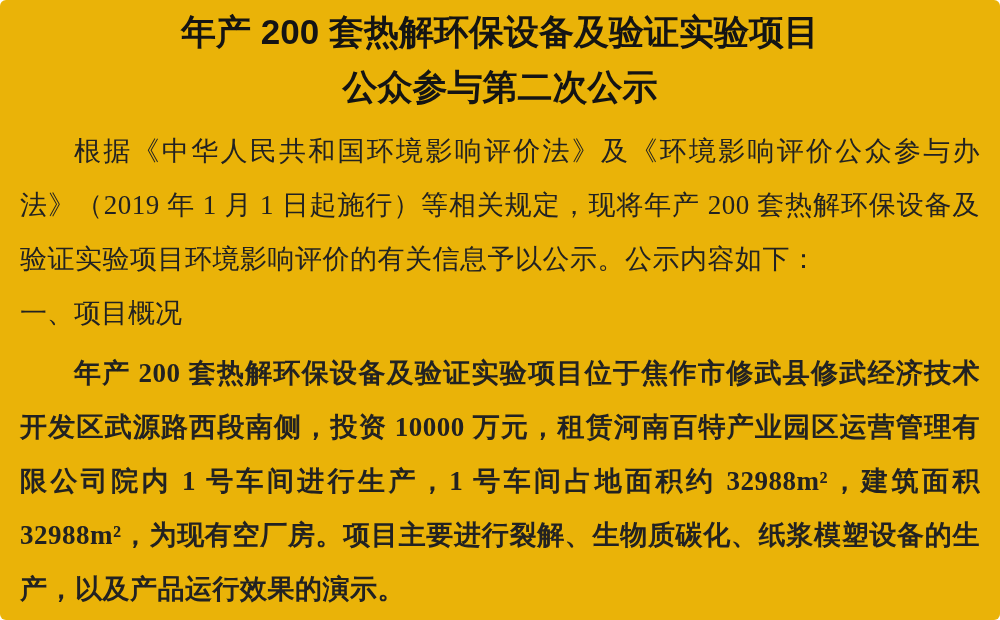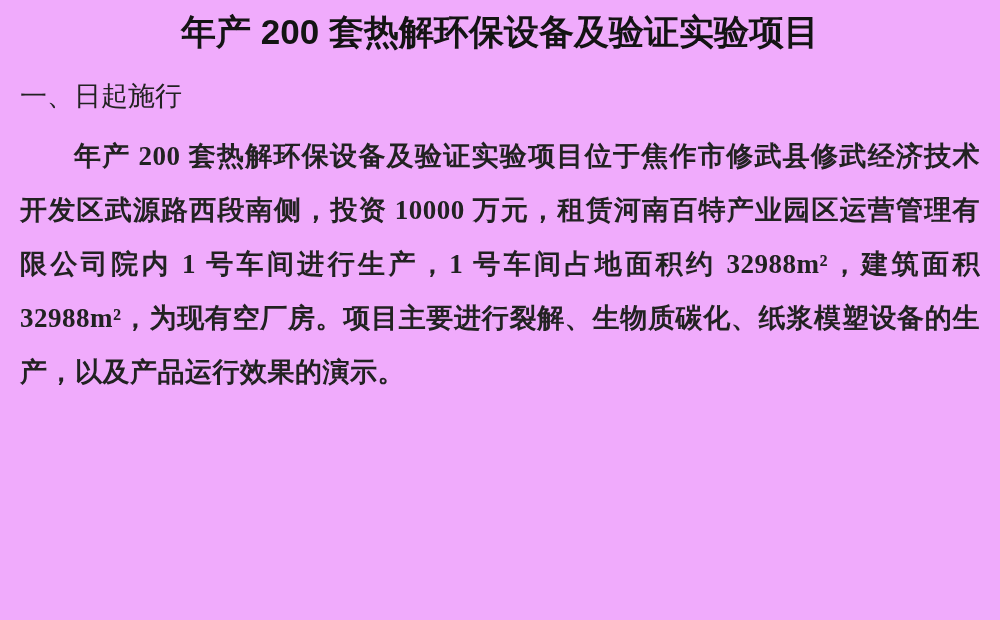--- a/index.html
+++ b/index.html
@@ -5,25 +5,26 @@
     * { box-sizing: border-box; }
     html, body {
       margin: 0;
       padding: 0;
       background: #ffffff;
     }
     .page {
       position: relative;
       width: 1000px;
       height: 620px;
-      background: #f0abfc;
+      background: #eab308;
       color: #1f1f1f;
       padding: 4px 20px 0 20px;
       overflow: hidden;
       font-family: "Liberation Serif", "DejaVu Serif", serif;
+      border-radius: 6px;
     }
     .doc-title {
       margin: 0 0 10px 0;
       text-align: center;
       font-family: "Liberation Sans", "DejaVu Sans", sans-serif;
       font-weight: bold;
       font-size: 35px;
       line-height: 55px;
       color: #141414;
     }
@@ -52,19 +53,21 @@
       margin-top: 6px;
       font-weight: bold;
     }
   </style>
 </head>
 <body>
 
 <div class="page">
   <h1 class="doc-title">
     <span class="title-line">年产 200 套热解环保设备及验证实验项目</span>
+    <span class="title-line">公众参与第二次公示</span>
   </h1>
 
+  <p class="body-para indent">根据《中华人民共和国环境影响评价法》及《环境影响评价公众参与办法》（2019 年 1 月 1 日起施行）等相关规定，现将年产 200 套热解环保设备及验证实验项目环境影响评价的有关信息予以公示。公示内容如下：</p>
 
-  <p class="section-heading">一、日起施行</p>
+  <p class="section-heading">一、项目概况</p>
 
   <p class="body-para indent section-body">年产 200 套热解环保设备及验证实验项目位于焦作市修武县修武经济技术开发区武源路西段南侧，投资 10000 万元，租赁河南百特产业园区运营管理有限公司院内 1 号车间进行生产，1 号车间占地面积约 32988m²，建筑面积 32988m²，为现有空厂房。项目主要进行裂解、生物质碳化、纸浆模塑设备的生产，以及产品运行效果的演示。</p>
 </div>
 
 </body></html>

